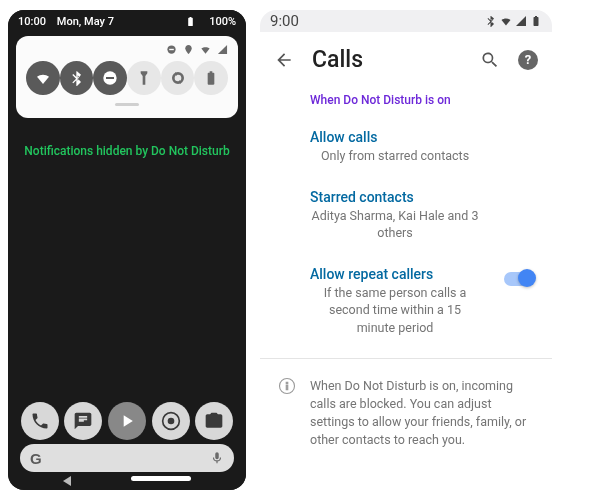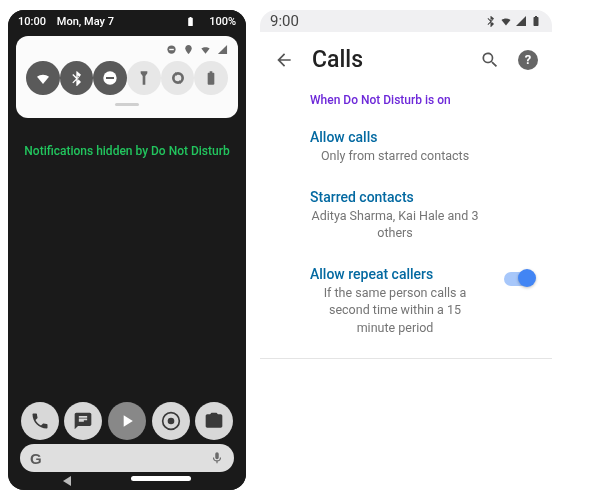--- a/index.html
+++ b/index.html
@@ -228,13 +228,23 @@
   <div class="setting">
     <div class="primary">Allow repeat callers</div>
     <div class="secondary">If the same person calls a second time within a 15 minute period</div>
     <div class="toggle">
         <div class="knob"></div>
       </div>
   </div>
 
   <div class="divider"></div>
 
+  <div class="info-row">
+    <div class="info-ic">
+      <svg viewBox="0 0 24 24">
+          <path d="M12 2a10 10 0 1 0 0 20 10 10 0 0 0 0-20zm1 15h-2v-6h2v6zm0-8h-2V7h2v2z" fill="none" stroke="#9a9a9a" stroke-width="1.5"></path>
+          <circle cx="12" cy="8" r="1" fill="#9a9a9a"></circle>
+          <rect x="11" y="11" width="2" height="6" fill="#9a9a9a"></rect>
+        </svg>
+    </div>
+    <div class="info-text">When Do Not Disturb is on, incoming calls are blocked. You can adjust settings to allow your friends, family, or other contacts to reach you.</div>
+  </div>
 </div>
 
 </body></html>

